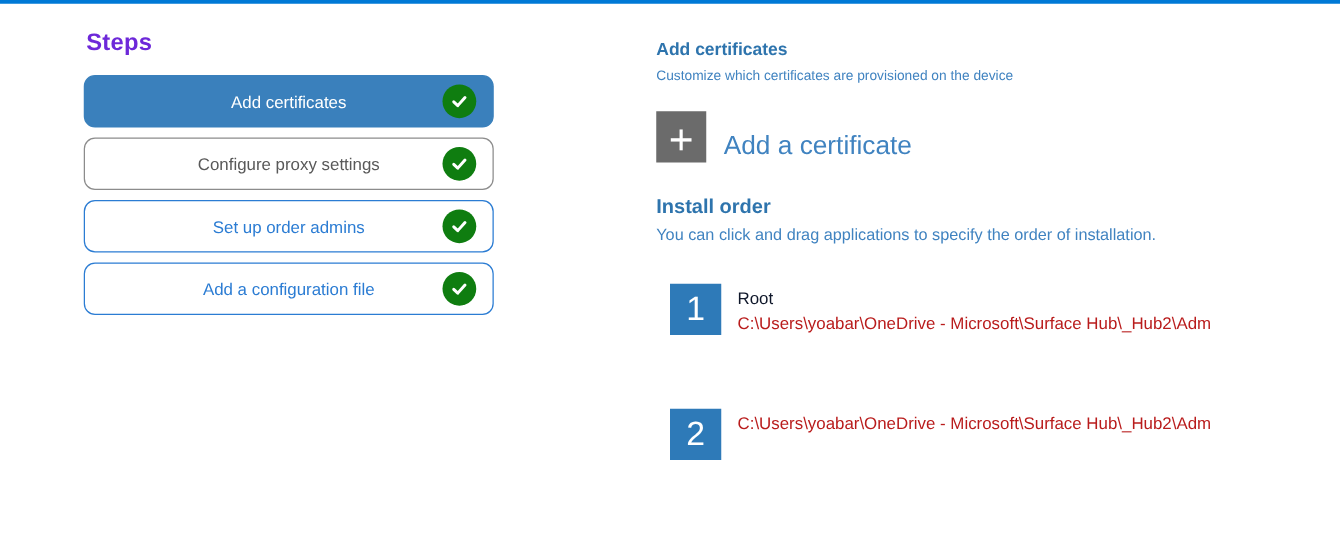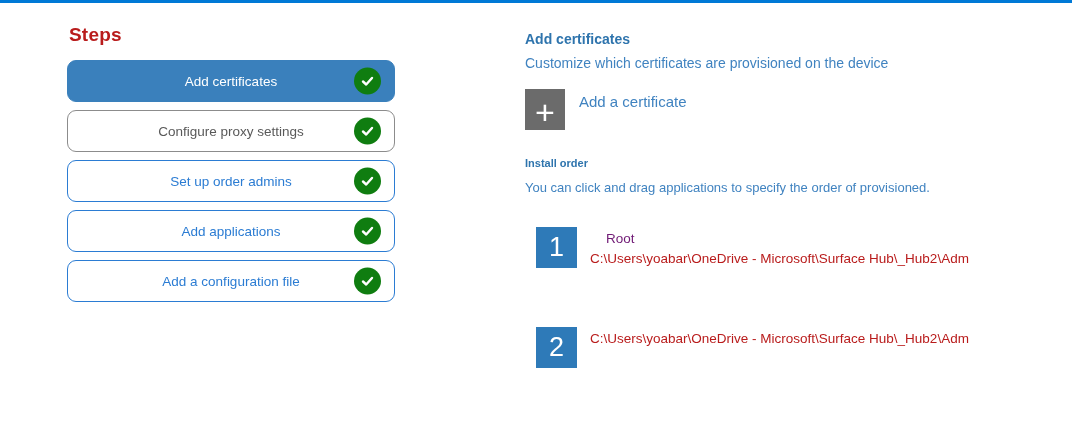--- a/index.html
+++ b/index.html
@@ -14,21 +14,21 @@
   .top-line {
     position: absolute; top: 0; left: 0;
     width: 1072px; height: 3px;
     background: #0079d6;
   }
   
   .sidebar {
     position: absolute; left: 67px; top: 24px; width: 328px;
   }
   .sidebar-title {
-    font-size: 19px; font-weight: bold; color: #b91c1c;
+    font-size: 19px; font-weight: bold; color: #6d28d9;
     margin: 0 0 14px 2px; letter-spacing: 0.2px;
   }
   .step {
     position: relative;
     height: 42px; width: 328px;
     margin-bottom: 8px;
     border: 1px solid #2b7cd3;
     border-radius: 9px;
     background: #ffffff;
     display: flex; align-items: center; justify-content: center;
@@ -51,59 +51,59 @@
   .main {
     position: absolute; left: 525px; top: 26px;
     width: 547px; height: 400px;
   }
   .section-title {
     position: absolute; top: 5px; left: 0;
     font-size: 14px; font-weight: bold; color: #2e74ad; margin: 0;
   }
   .section-sub {
     position: absolute; top: 29px; left: 0;
-    font-size: 14px; color: #4083c0;
+    font-size: 11px; color: #4083c0;
   }
   .add-cert-row {
     position: absolute; top: 63px; left: 0;
     display: flex; gap: 14px; align-items: flex-start;
     cursor: pointer;
   }
   .plus-square {
     width: 40px; height: 41px;
     background: #6b6b6b;
     color: #ffffff;
     display: flex; align-items: center; justify-content: center;
     font-size: 34px; font-weight: 100; line-height: 1;
     padding-top: 4px;
   }
-  .add-cert-label { font-size: 15px; color: #4083c0; margin-top: 4px; }
+  .add-cert-label { font-size: 21px; color: #4083c0; margin-top: 16px; }
   .install-title {
     position: absolute; top: 131px; left: 0;
-    font-size: 11px; font-weight: bold; color: #2e74ad; margin: 0;
+    font-size: 16px; font-weight: bold; color: #2e74ad; margin: 0;
   }
   .install-hint {
     position: absolute; top: 154px; left: 0;
     font-size: 13px; color: #4083c0;
   }
   .order-item {
     position: absolute; left: 11px;
     display: flex; gap: 13px; align-items: flex-start;
     cursor: grab;
   }
   .order-item.first { top: 201px; }
   .order-item.second { top: 301px; }
   .order-num {
     width: 41px; height: 41px;
     background: #2e7ab8; color: #ffffff;
     display: flex; align-items: center; justify-content: center;
     font-size: 27px; line-height: 1;
   }
   .order-text { padding-top: 2px; }
-  .order-name { font-size: 13.5px; color: #701a75; line-height: 20px; margin-left: 16px; }
+  .order-name { font-size: 13.5px; color: #0f172a; line-height: 20px; }
   .order-path { font-size: 13.5px; color: #b91c1c; line-height: 20px; white-space: nowrap; }
 </style>
 </head>
 <body>
 
 <div class="top-line"></div>
 
 <div class="sidebar">
   <h2 class="sidebar-title">Steps</h2>
 
@@ -128,28 +128,20 @@
   <div class="step">
     <span class="step-label">Set up order admins</span>
     <span class="check">
       <svg width="15" height="15" viewBox="0 0 15 15">
           <path d="M3 8 L6.2 11 L12 4.5" fill="none" stroke="#ffffff" stroke-width="2.4" stroke-linecap="round" stroke-linejoin="round"></path>
         </svg>
     </span>
   </div>
 
 
-  <div class="step">
-    <span class="step-label">Add applications</span>
-    <span class="check">
-      <svg width="15" height="15" viewBox="0 0 15 15">
-          <path d="M3 8 L6.2 11 L12 4.5" fill="none" stroke="#ffffff" stroke-width="2.4" stroke-linecap="round" stroke-linejoin="round"></path>
-        </svg>
-    </span>
-  </div>
 
   <div class="step">
     <span class="step-label">Add a configuration file</span>
     <span class="check">
       <svg width="15" height="15" viewBox="0 0 15 15">
           <path d="M3 8 L6.2 11 L12 4.5" fill="none" stroke="#ffffff" stroke-width="2.4" stroke-linecap="round" stroke-linejoin="round"></path>
         </svg>
     </span>
   </div>
 
@@ -158,21 +150,21 @@
 <div class="main">
   <h3 class="section-title">Add certificates</h3>
   <div class="section-sub">Customize which certificates are provisioned on the device</div>
 
   <div class="add-cert-row">
     <div class="plus-square">+</div>
     <div class="add-cert-label">Add a certificate</div>
   </div>
 
   <h4 class="install-title">Install order</h4>
-  <div class="install-hint">You can click and drag applications to specify the order of provisioned.</div>
+  <div class="install-hint">You can click and drag applications to specify the order of installation.</div>
 
   <div class="order-item first">
     <div class="order-num">1</div>
     <div class="order-text">
       <div class="order-name">Root</div>
       <div class="order-path">C:\Users\yoabar\OneDrive - Microsoft\Surface Hub\_Hub2\Adm</div>
     </div>
   </div>
 
   <div class="order-item second">

